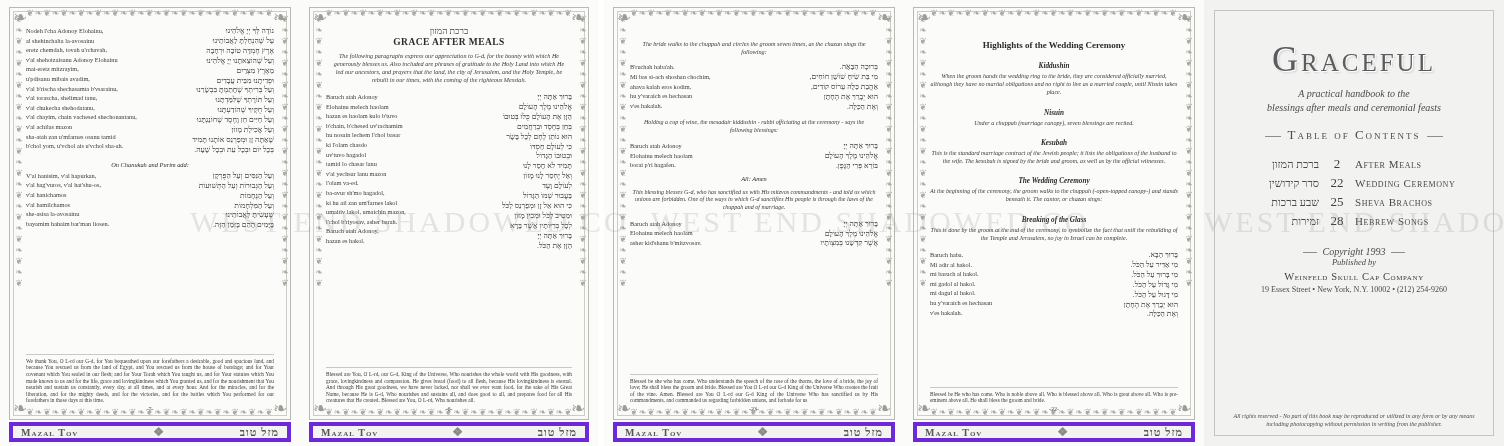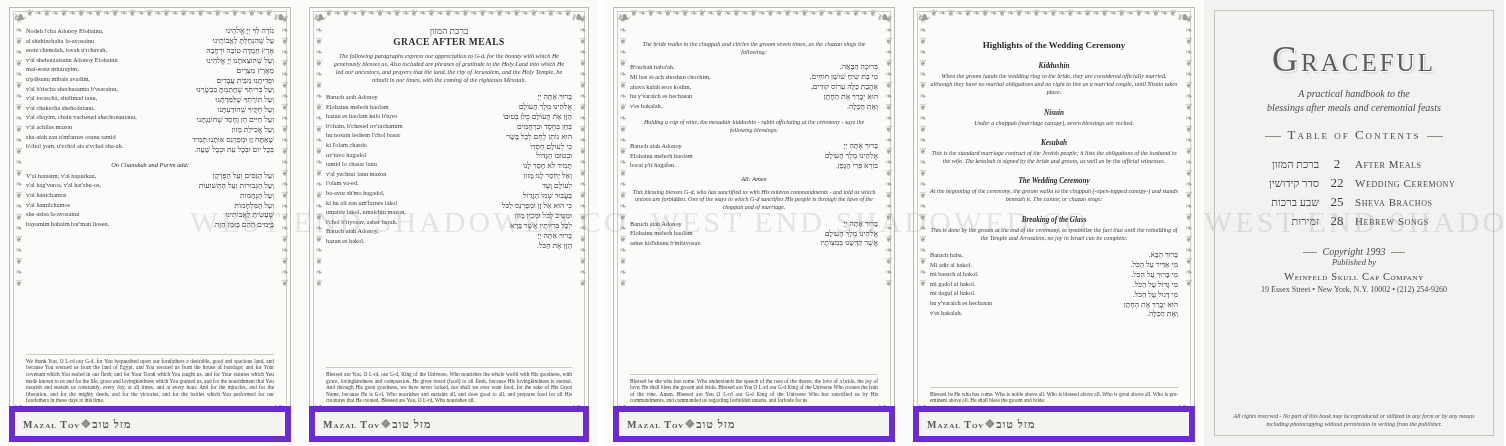--- a/index.html
+++ b/index.html
@@ -39,21 +39,21 @@
   .col{width:48%;}
   .translit{font-size:6.3px;line-height:9.6px;color:#3c3c3c;}
   .translit div{white-space:nowrap;overflow:hidden;}
   .heb{font-size:7.6px;line-height:9.9px;color:#3c3c3c;text-align:right;direction:rtl;}
   .heb div{white-space:nowrap;overflow:hidden;}
   .subhead{font-size:6.4px;font-style:italic;text-align:center;margin:6px 0 3px;}
 
   .footnote{position:absolute;left:26px;right:26px;bottom:42px;font-size:5.3px;line-height:6.6px;text-align:justify;color:#3a3a3a;border-top:1px solid #c9c9c4;padding-top:3px;}
   .pagenum{position:absolute;bottom:34px;left:0;right:0;text-align:center;font-size:6px;color:#555;}
 
-  .mazal{position:absolute;left:9px;right:9px;bottom:4px;height:36px;border:6px solid #6d28d9;background:#f3f3f0;display:flex;align-items:center;justify-content:flex-start;padding:0 8px;box-sizing:border-box;}
+  .mazal{position:absolute;left:9px;right:9px;bottom:4px;height:20px;border:4px solid #6d28d9;background:#f3f3f0;display:flex;align-items:center;justify-content:space-between;padding:0 8px;box-sizing:border-box;}
   .mazal span{font-size:10px;letter-spacing:1px;color:#55555a;font-variant:small-caps;font-weight:bold;}
   .mazal .heb2{font-size:11px;letter-spacing:1px;}
   .mazal .dot{font-size:12px;color:#8a8a86;}
 
   
   .p34 .content{top:40px;}
   .ital{font-size:6.2px;font-style:italic;line-height:8.2px;text-align:center;color:#3a3a3a;margin-bottom:6px;}
   .hl-title{text-align:center;font-weight:bold;font-size:9px;margin-bottom:6px;}
   .sec{margin-bottom:8px;}
   .sec h4{margin:12px 0 2px;text-align:center;font-size:7.2px;font-style:italic;font-weight:bold;}

